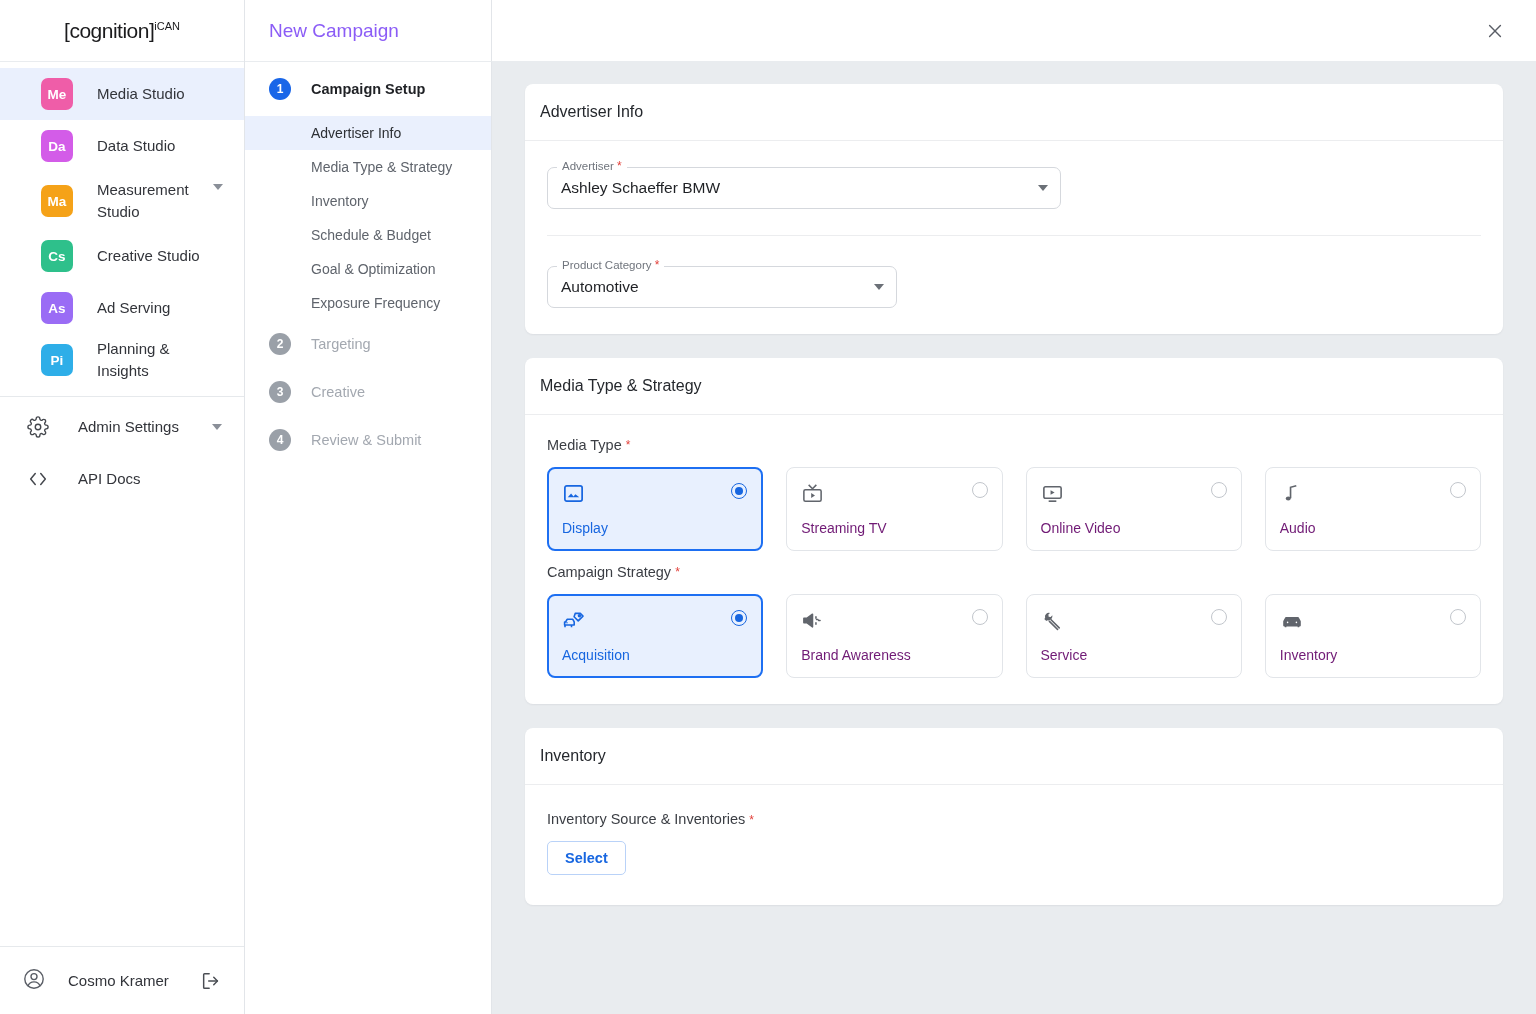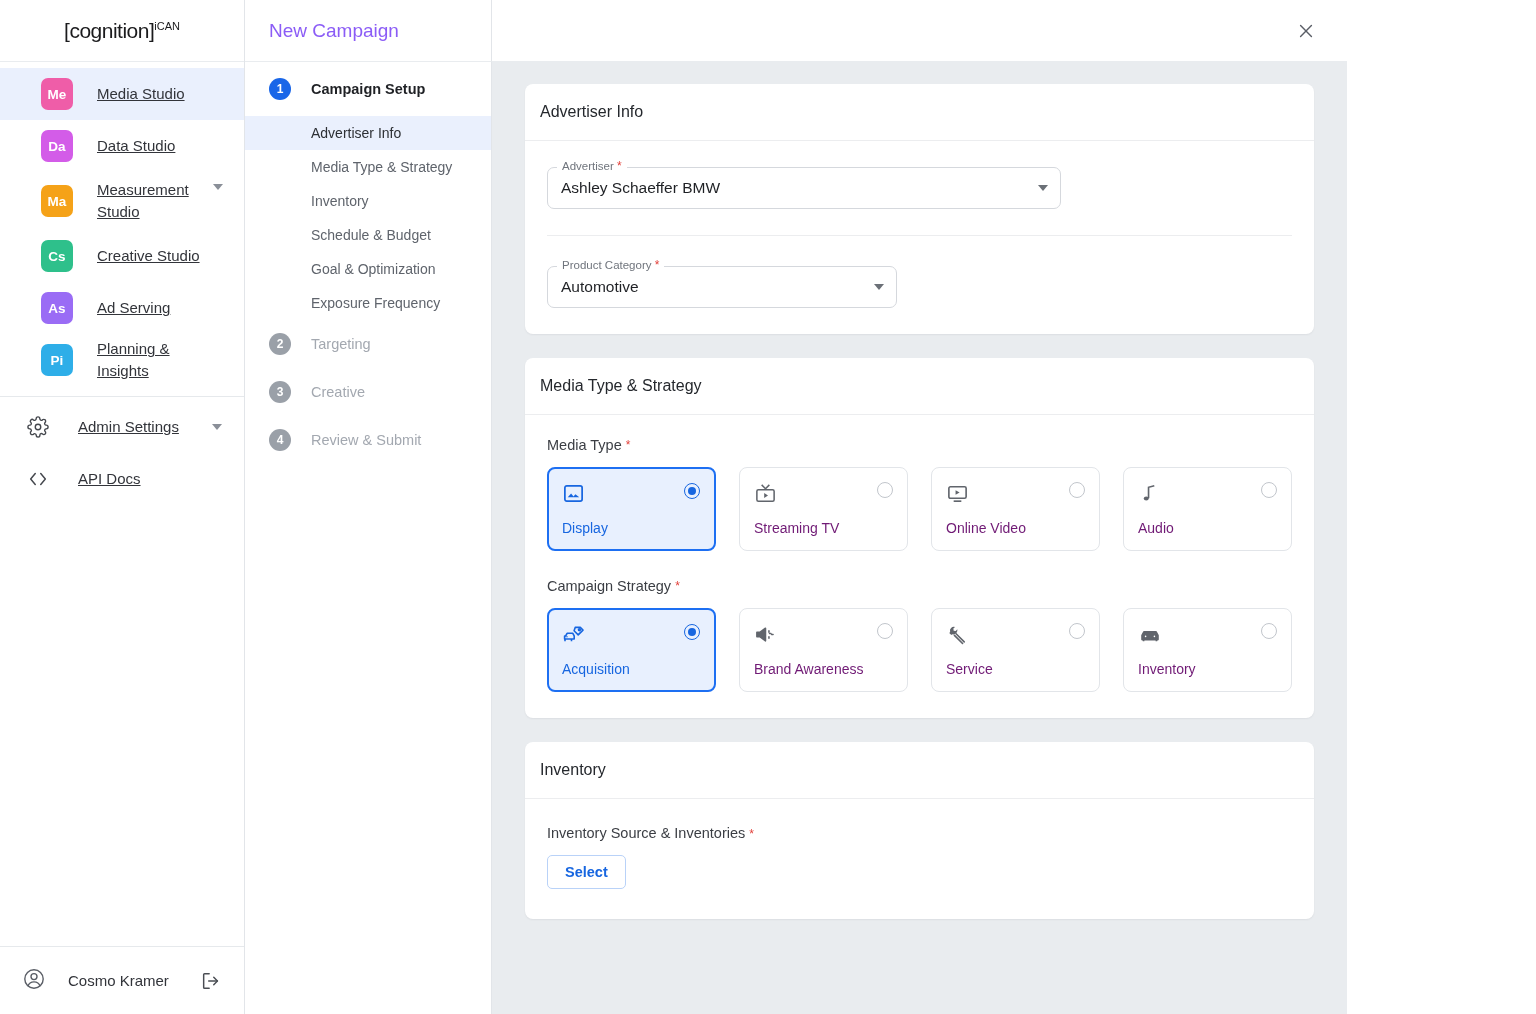--- a/index.html
+++ b/index.html
@@ -2,21 +2,21 @@
 <html><head>
 <meta charset="utf-8">
 <style>
   * { box-sizing: border-box; margin: 0; padding: 0; }
   html, body {
     width: 1536px; height: 1014px;
     font-family: "Liberation Sans", sans-serif;
     background: #ffffff;
     overflow: hidden;
   }
-  .app { display: flex; width: 1347px; height: 1014px; }
+  .app { display: flex; width: 1536px; height: 1014px; }
 
   
   .sidebar {
     width: 245px; height: 1014px;
     background: #ffffff;
     border-right: 1px solid #e2e5e9;
     display: flex; flex-direction: column;
     flex: 0 0 245px;
   }
   .logo-area {
@@ -36,21 +36,21 @@
   }
   .nav-item.two-line { height: 58px; }
   .nav-item.active { background: #eaf0fd; }
   .nav-badge {
     width: 32px; height: 32px; border-radius: 7px;
     color: #fff; font-size: 13.5px; font-weight: 700;
     display: flex; align-items: center; justify-content: center;
     flex: 0 0 32px;
     margin-left: 19px;
   }
-  .nav-label { font-size: 15px; color: #32343a; line-height: 1.45; text-decoration: underline; }
+  .nav-label { font-size: 15px; color: #32343a; line-height: 1.45; }
   .nav-caret {
     margin-left: auto; width: 0; height: 0;
     border-left: 5px solid transparent; border-right: 5px solid transparent;
     border-top: 6px solid #8a8f98;
     align-self: flex-start; margin-top: 12px;
   }
   .nav-sep { height: 1px; background: #e6e9ec; margin: 10px 0 4px 0; }
   .nav-item .glyph-icon {
     width: 32px; flex: 0 0 32px; display: flex; align-items: center; justify-content: center;
     color: #44474d;
@@ -164,21 +164,21 @@
     border: 1px solid #c2c6cc;
   }
   .choice.selected .radio {
     border: 1.5px solid #1766e0;
     display: flex; align-items: center; justify-content: center;
   }
   .choice.selected .radio::after {
     content: ""; width: 8px; height: 8px; border-radius: 50%; background: #1766e0;
   }
 
-  .strategy-gap { margin-top: 27px; }
+  .strategy-gap { margin-top: 13px; }
 
   .select-btn {
     display: inline-flex; align-items: center; justify-content: center;
     height: 34px; padding: 0 17px; border: 1px solid #b9d2f8; border-radius: 5px;
     color: #1766e0; font-size: 14.5px; font-weight: 600; background: #fff; cursor: pointer;
   }
   .inv-label { font-size: 14.5px; color: #3b3e44; margin-bottom: 14px; }
 </style>
 </head>
 <body>

